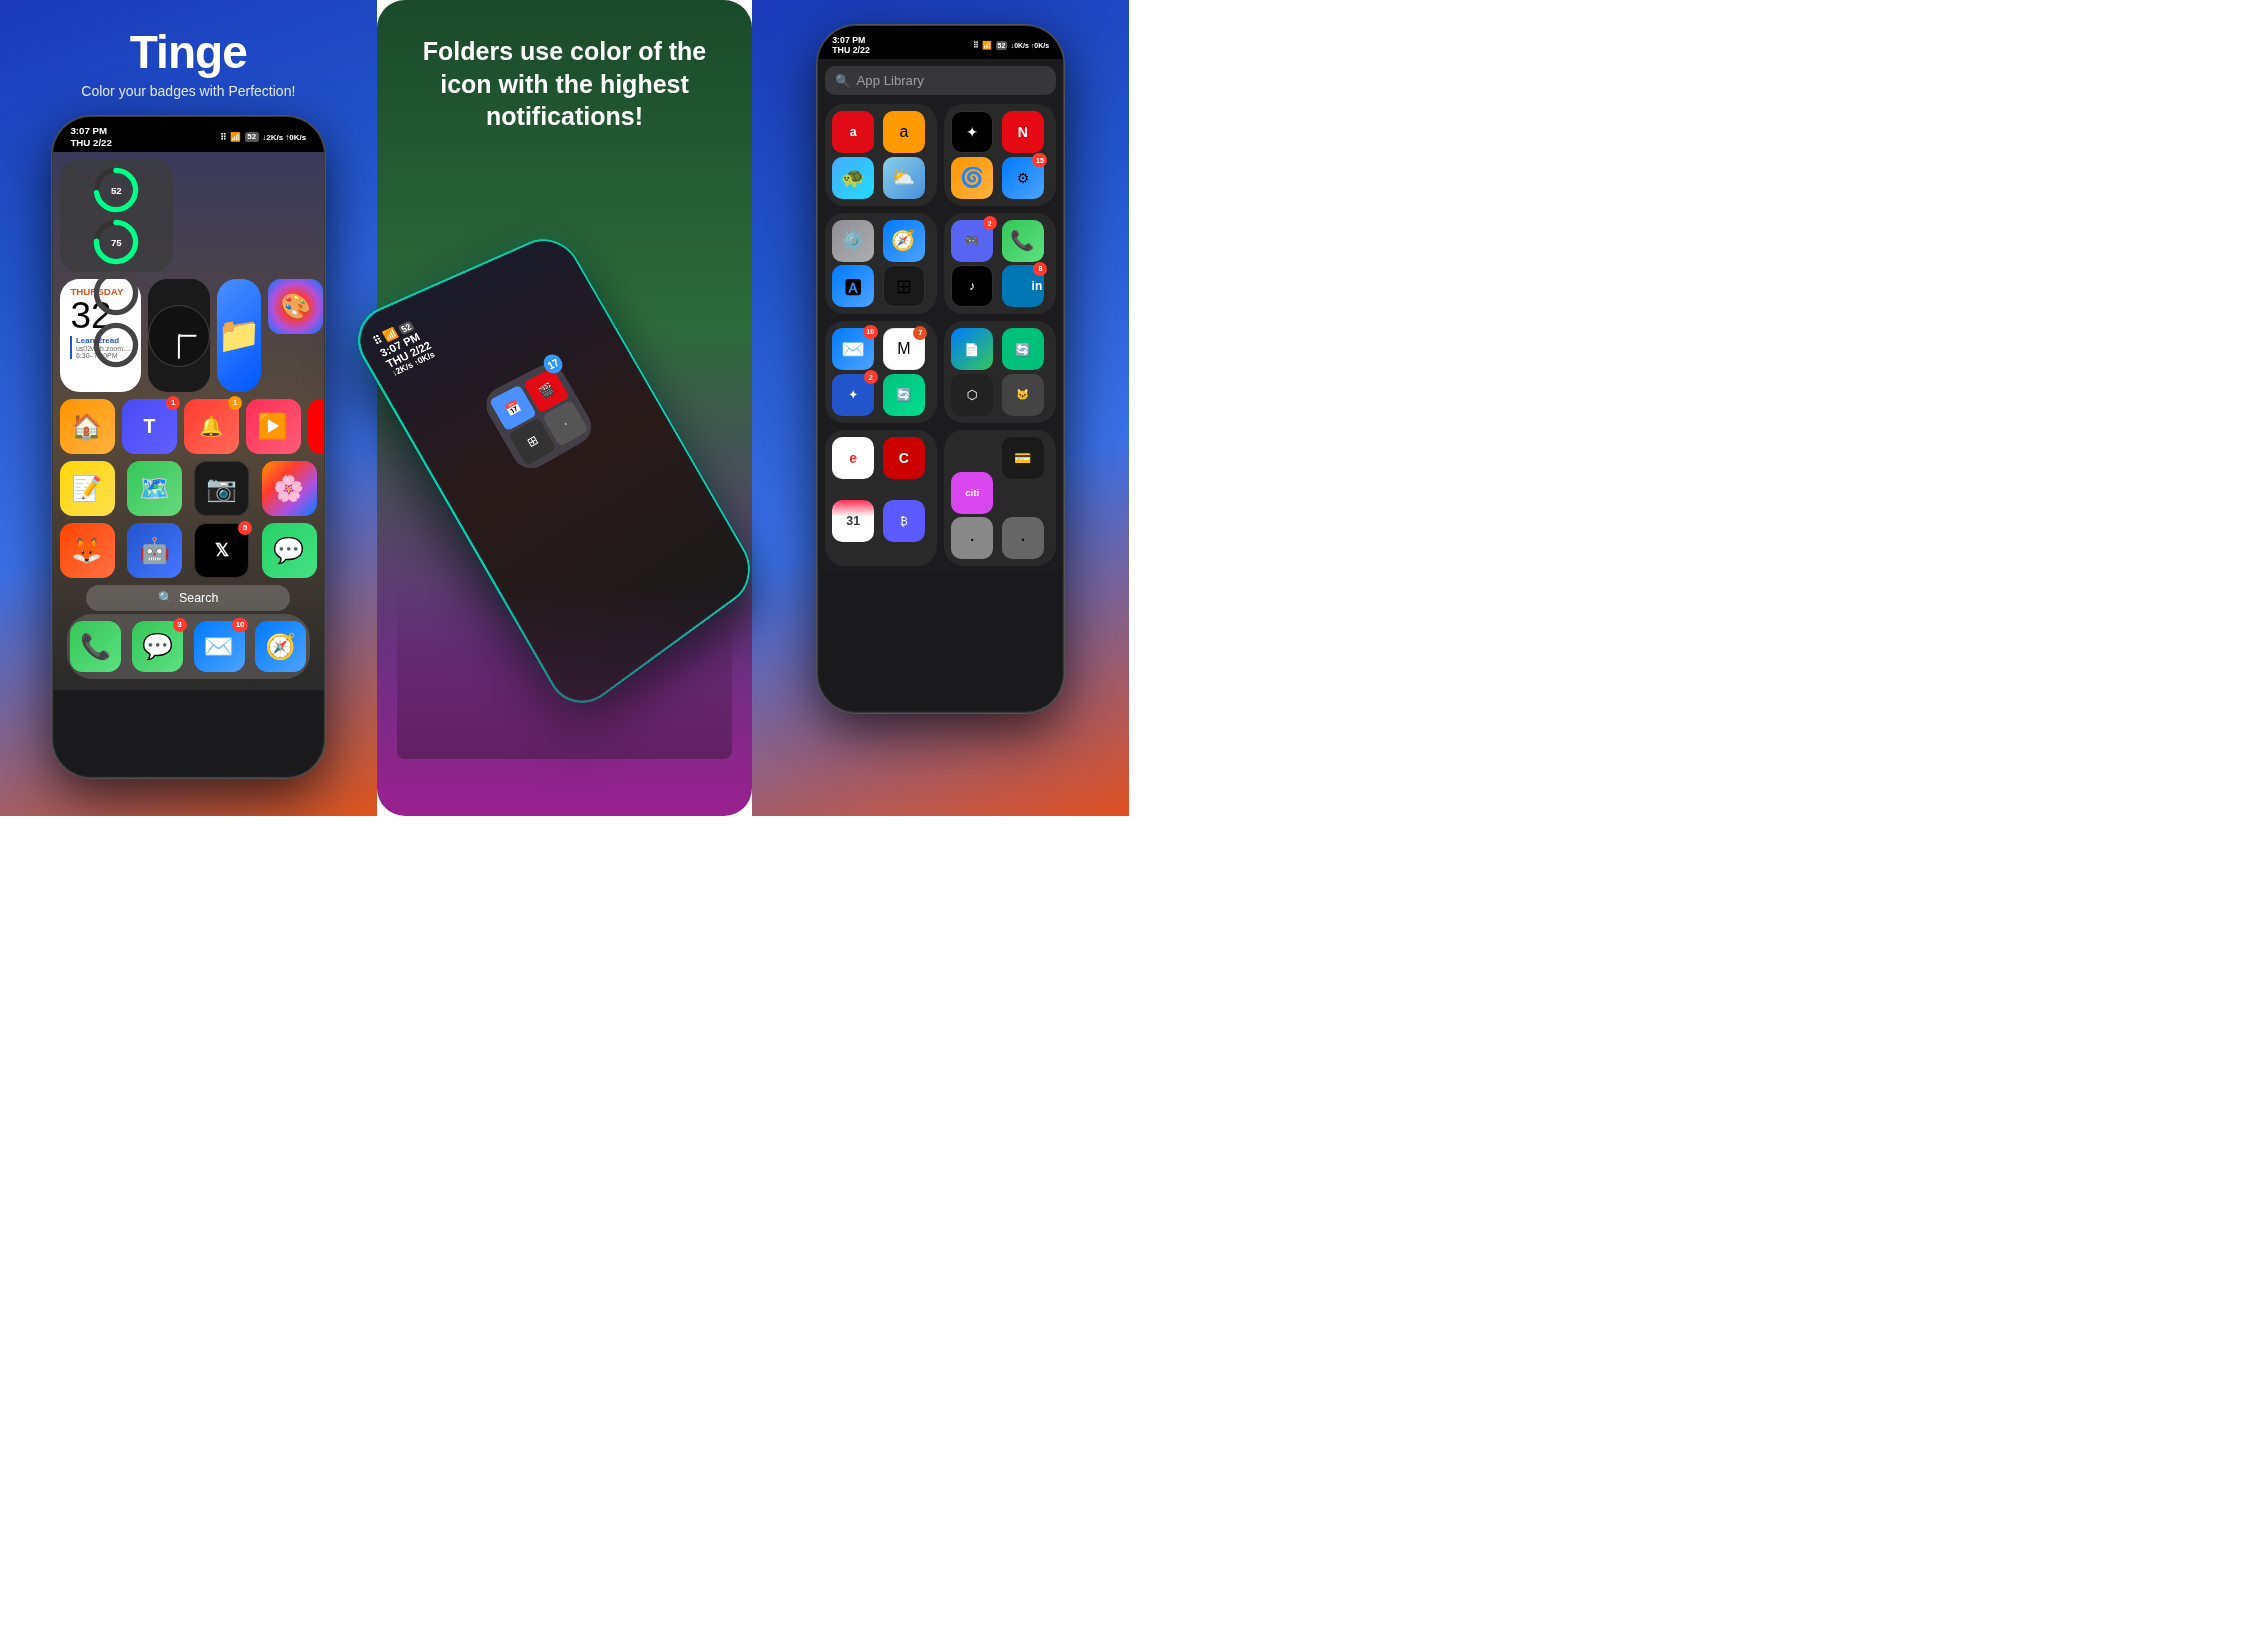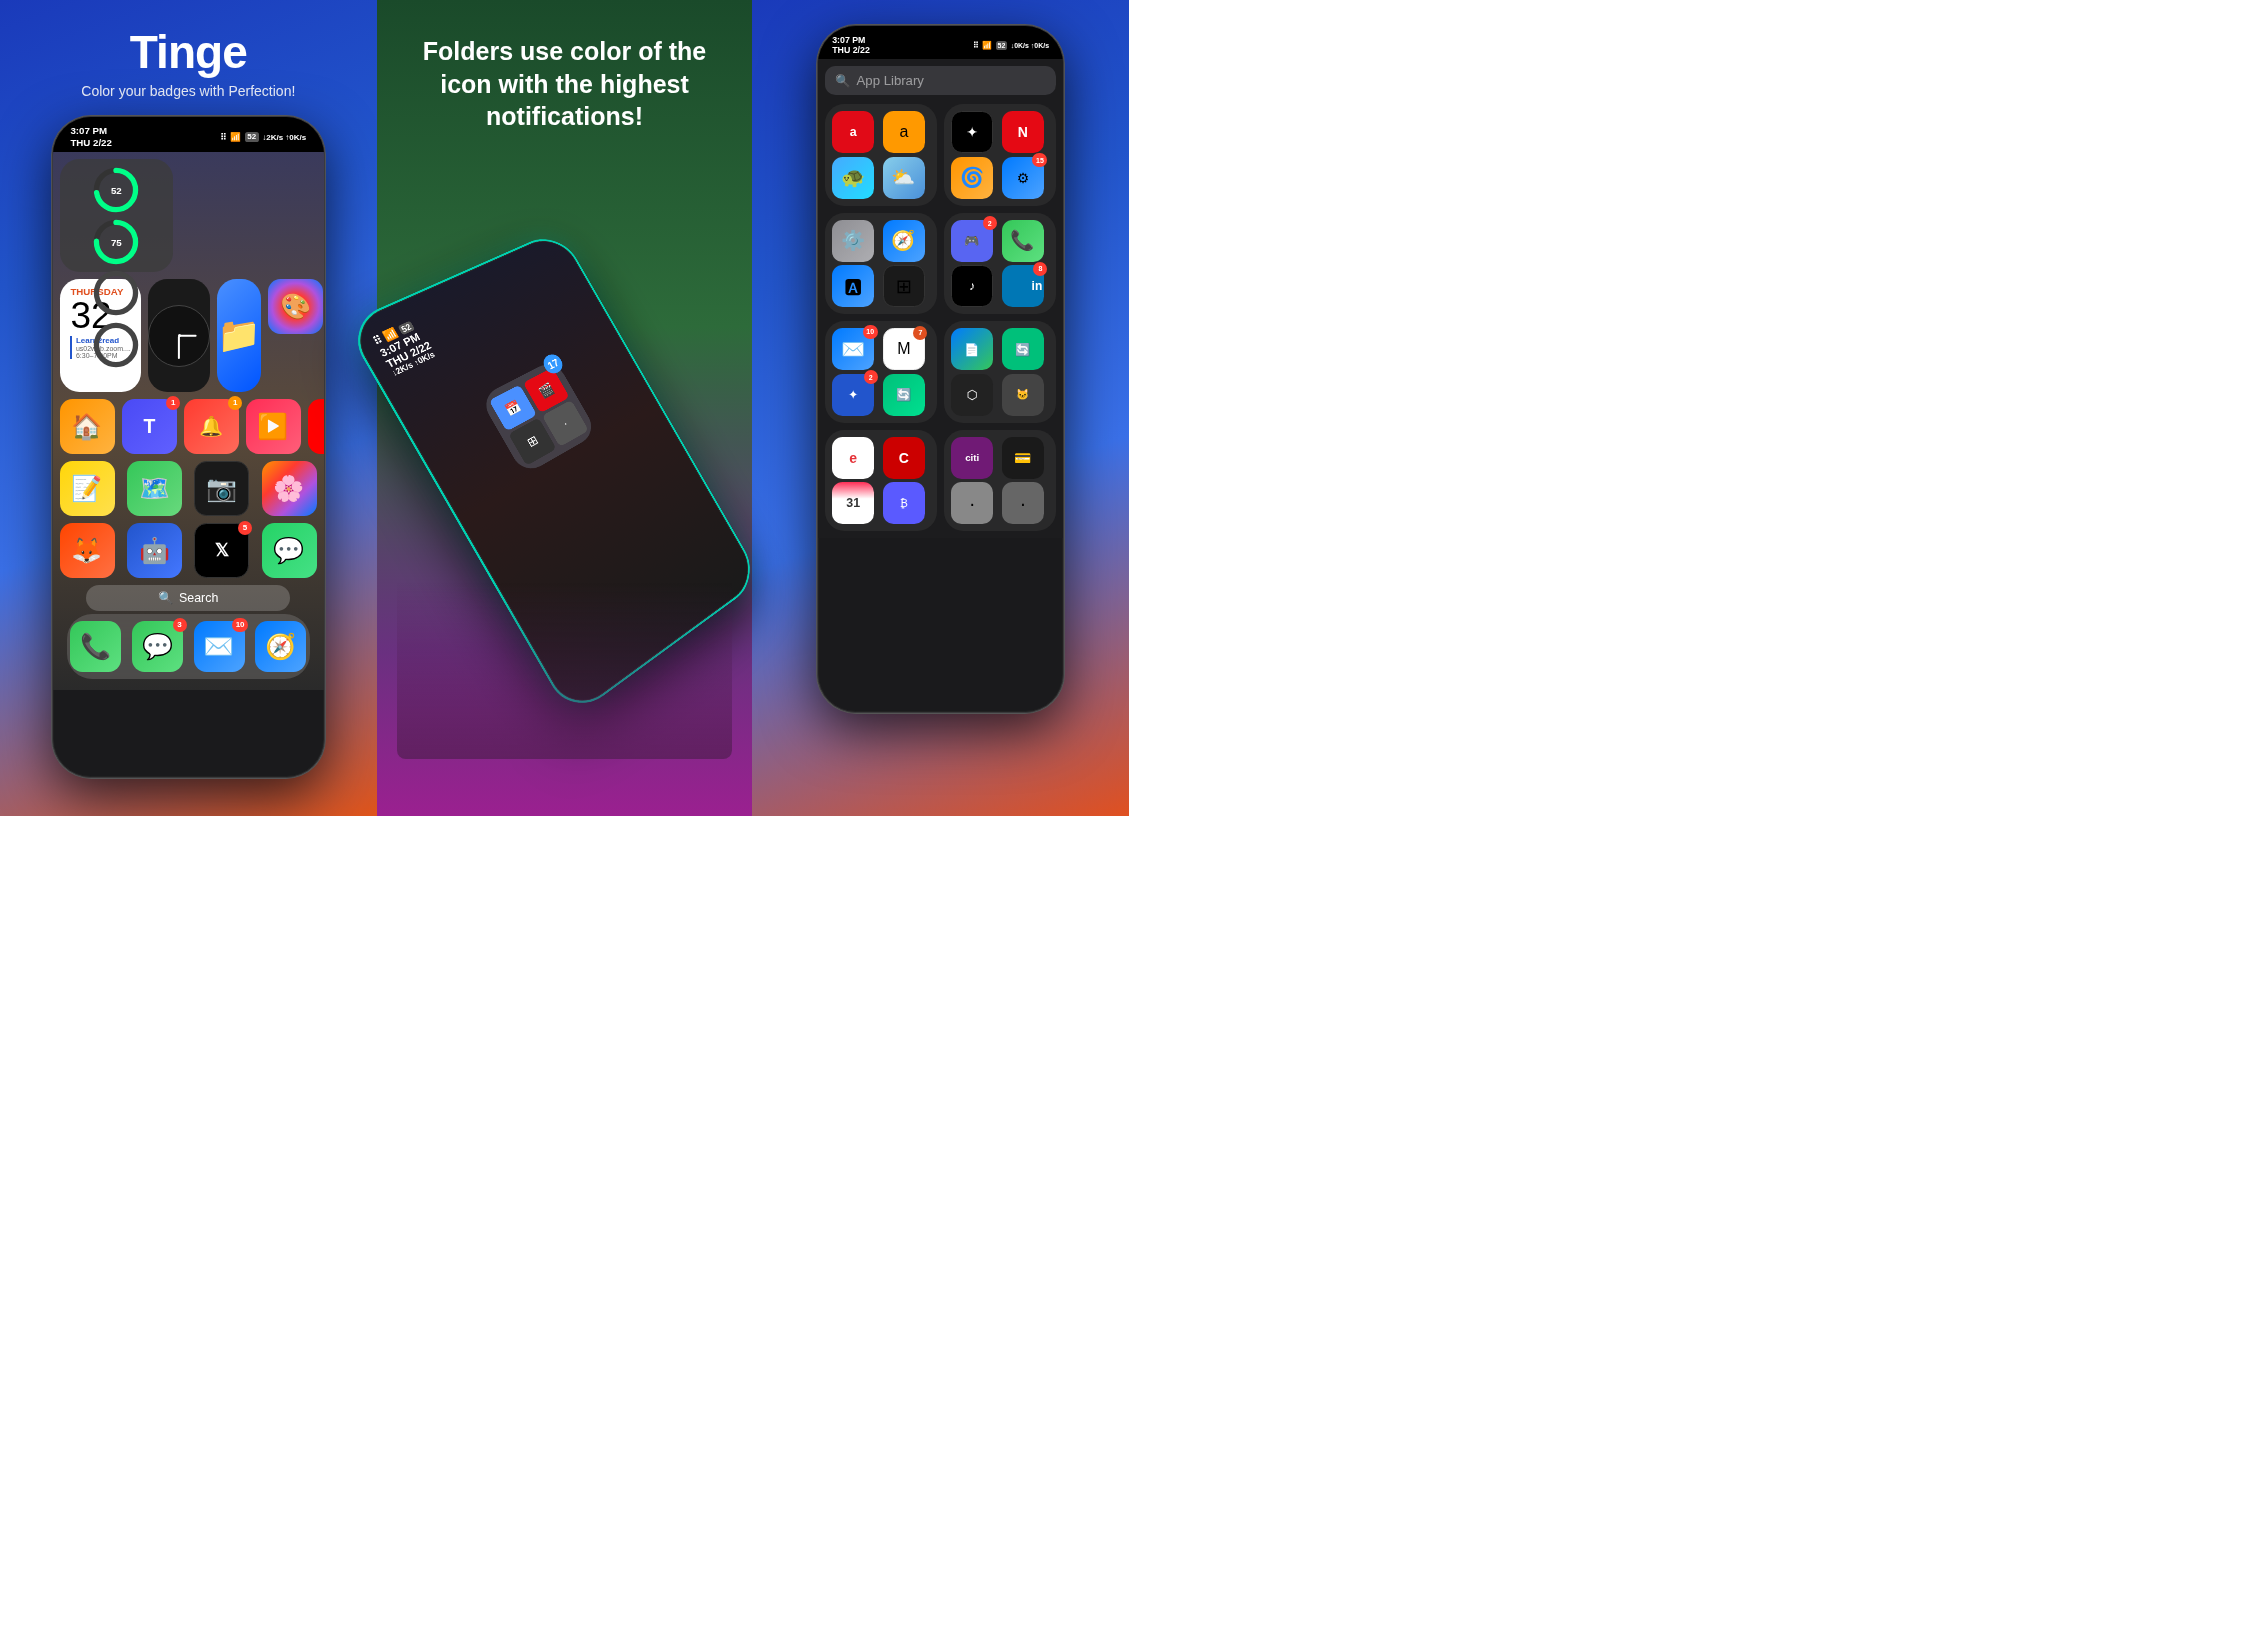--- a/index.html
+++ b/index.html
@@ -41,20 +41,21 @@
     .panel-2 {
       width: 376px;
       height: 816px;
       background: linear-gradient(180deg, #1a4a2a 0%, #2d6b3a 40%, #6a3080 80%, #9b2090 100%);
       display: flex;
       flex-direction: column;
       align-items: center;
       justify-content: flex-start;
       padding: 35px 17.6px 0;
       position: relative;
+      border-radius: 28px;
     }
     .panel-2 .caption {
       color: white;
       font-size: 25px;
       font-weight: 600;
       text-align: center;
       line-height: 1.3;
       margin-bottom: 26.5px;
       max-width: 300px;
     }
@@ -421,21 +422,21 @@
     .bg-youtube { background: #ff0000; }
     .bg-airtel { background: #e10a17; }
     .bg-amazon { background: #ff9900; }
     .bg-openai { background: #000; }
     .bg-netflix { background: #e50914; }
     .bg-settings { background: linear-gradient(135deg, #8e8e93 0%, #aeaeb2 100%); }
     .bg-discord { background: #5865f2; }
     .bg-linkedin { background: #0077b5; }
     .bg-appstore { background: linear-gradient(135deg, #007aff 0%, #4da3ff 100%); }
     .bg-gmail { background: white; }
-    .bg-citi { background: #701a75; }
+    .bg-citi { background: #d946ef; margin-top: 35px; }
     .bg-green-icon { background: linear-gradient(135deg, #00c07a, #00e090); }
   </style>
 </head>
 <body>
 
 <div class="panel-1">
   <div class="title">Tinge</div>
   <div class="subtitle">Color your badges with Perfection!</div>
 
   <div class="iphone-frame" style="height:662px;">

